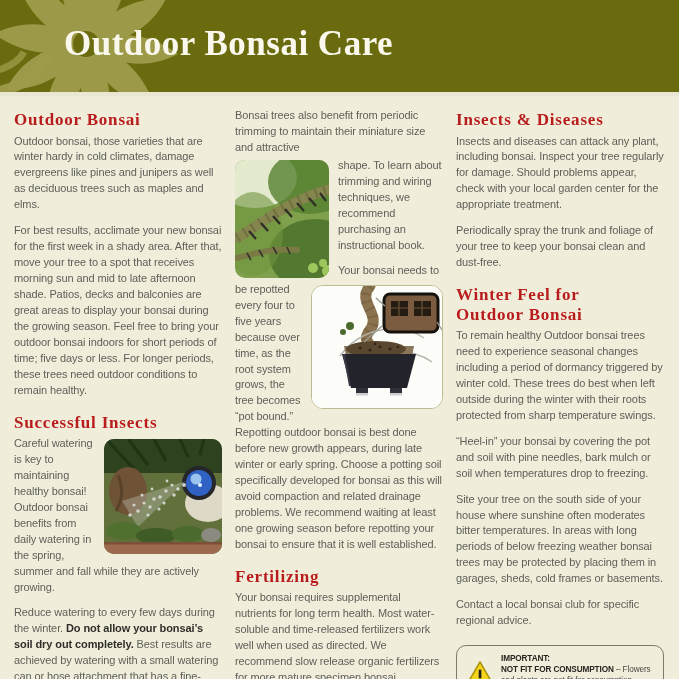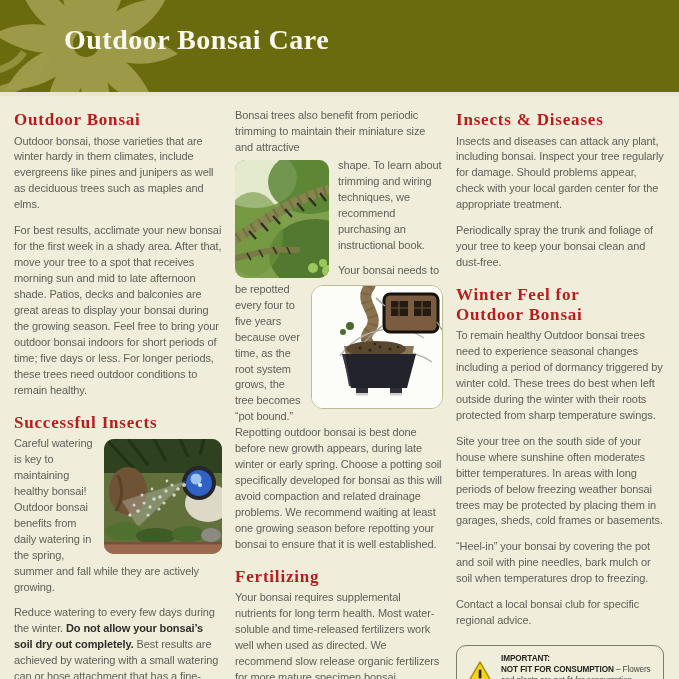--- a/index.html
+++ b/index.html
@@ -8,21 +8,21 @@
     background:#f0eddb;
     font-family:"Liberation Sans", sans-serif;
   }
   .header {
     position:relative; height:92px; background:#6a6b0e; overflow:hidden;
     border-bottom:4px solid #e9e6d3;
   }
   .header-title {
     position:absolute; left:64px; top:24px; margin:0;
     font-family:"Liberation Serif", serif; font-weight:bold;
-    font-size:28px; letter-spacing:0.5px; color:#faf8ec;
+    font-size:35px; letter-spacing:0.5px; color:#faf8ec;
   }
   .flower { position:absolute; left:-14px; top:-6px; }
   .content {
     display:grid; grid-template-columns:208px 208px 208px;
     column-gap:13px; padding:12px 8px 0 14px;
   }
   h2.sec {
     font-family:"Liberation Serif", serif; font-weight:bold;
     color:#b91c1c; font-size:17px; letter-spacing:0.8px;
     margin:14px 0 4px 0; clear:both; line-height:1.15;
@@ -69,21 +69,21 @@
       <path d="M-12 102 C 28 98, 54 84, 60 60" stroke="#9f9c4b" stroke-width="11" fill="none" opacity="0.9"></path>
       <path d="M-14 78 C 10 80, 30 72, 38 58" stroke="#9f9c4b" stroke-width="7" fill="none" opacity="0.75"></path>
     </svg>
     <h1 class="header-title">Outdoor Bonsai Care</h1>
   </div>
 
   <div class="content">
 
     <div>
       <h2 class="sec first">Outdoor Bonsai</h2>
-      <p class="body">Outdoor bonsai, those varieties that are winter hardy in them climates, include evergreens like pines and junipers as well as deciduous trees such as maples and elms.</p>
+      <p class="body">Outdoor bonsai, those varieties that are winter hardy in cold climates, damage evergreens like pines and junipers as well as deciduous trees such as maples and elms.</p>
       <p class="body">For best results, acclimate your new bonsai for the first week in a shady area. After that, move your tree to a spot that receives morning sun and mid to late afternoon shade. Patios, decks and balconies are great areas to display your bonsai during the growing season. Feel free to bring your outdoor bonsai indoors for short periods of time; five days or less. For longer periods, these trees need outdoor conditions to remain healthy.</p>
 
       <h2 class="sec">Successful Insects</h2>
       <p class="body">
         <span class="ph float-r">
           <svg width="118" height="115" viewBox="0 0 118 115">
             <rect width="118" height="115" fill="#62703c"></rect>
             <rect width="118" height="34" fill="#2e421f"></rect>
             <path d="M4 2 L30 30 M24 0 L44 26 M50 0 L62 22 M76 0 L84 18 M100 0 L96 16" stroke="#1f3315" stroke-width="3" fill="none"></path>
             <ellipse cx="24" cy="52" rx="19" ry="24" fill="#6e5336"></ellipse>
@@ -213,22 +213,22 @@
     <div>
       <h2 class="sec first">Insects &amp; Diseases</h2>
       <p class="body">Insects and diseases can attack any plant, including bonsai. Inspect your tree regularly for damage. Should problems appear, check with your local garden center for the appropriate treatment.</p>
       <p class="body">Periodically spray the trunk and foliage of your tree to keep your bonsai clean and dust-free.</p>
 
       <h2 class="sec">
         <span>Winter Feel for</span><br>
         <span>Outdoor Bonsai</span>
       </h2>
       <p class="body">To remain healthy Outdoor bonsai trees need to experience seasonal changes including a period of dormancy triggered by winter cold. These trees do best when left outside during the winter with their roots protected from sharp temperature swings.</p>
+      <p class="body">“Heel-in” your bonsai by covering the pot and soil with pine needles, bark mulch or soil when temperatures drop to freezing.</p>
       <p class="body">Site your tree on the south side of your house where sunshine often moderates bitter temperatures. In areas with long periods of below freezing weather bonsai trees may be protected by placing them in garages, sheds, cold frames or basements.</p>
-      <p class="body">“Heel-in” your bonsai by covering the pot and soil with pine needles, bark mulch or soil when temperatures drop to freezing.</p>
       <p class="body">Contact a local bonsai club for specific regional advice.</p>
 
       <div class="warning">
         <svg class="warning-icon" width="30" height="28" viewBox="0 0 30 28">
           <polygon points="15,2 29,26 1,26" fill="#f6d41b" stroke="#a89400" stroke-width="1.5" stroke-linejoin="round"></polygon>
           <rect x="13.7" y="9.5" width="2.7" height="9" rx="1.2" fill="#222222"></rect>
           <circle cx="15" cy="22" r="1.8" fill="#222222"></circle>
         </svg>
         <div class="warning-text">
           <div><strong>IMPORTANT:</strong></div>

